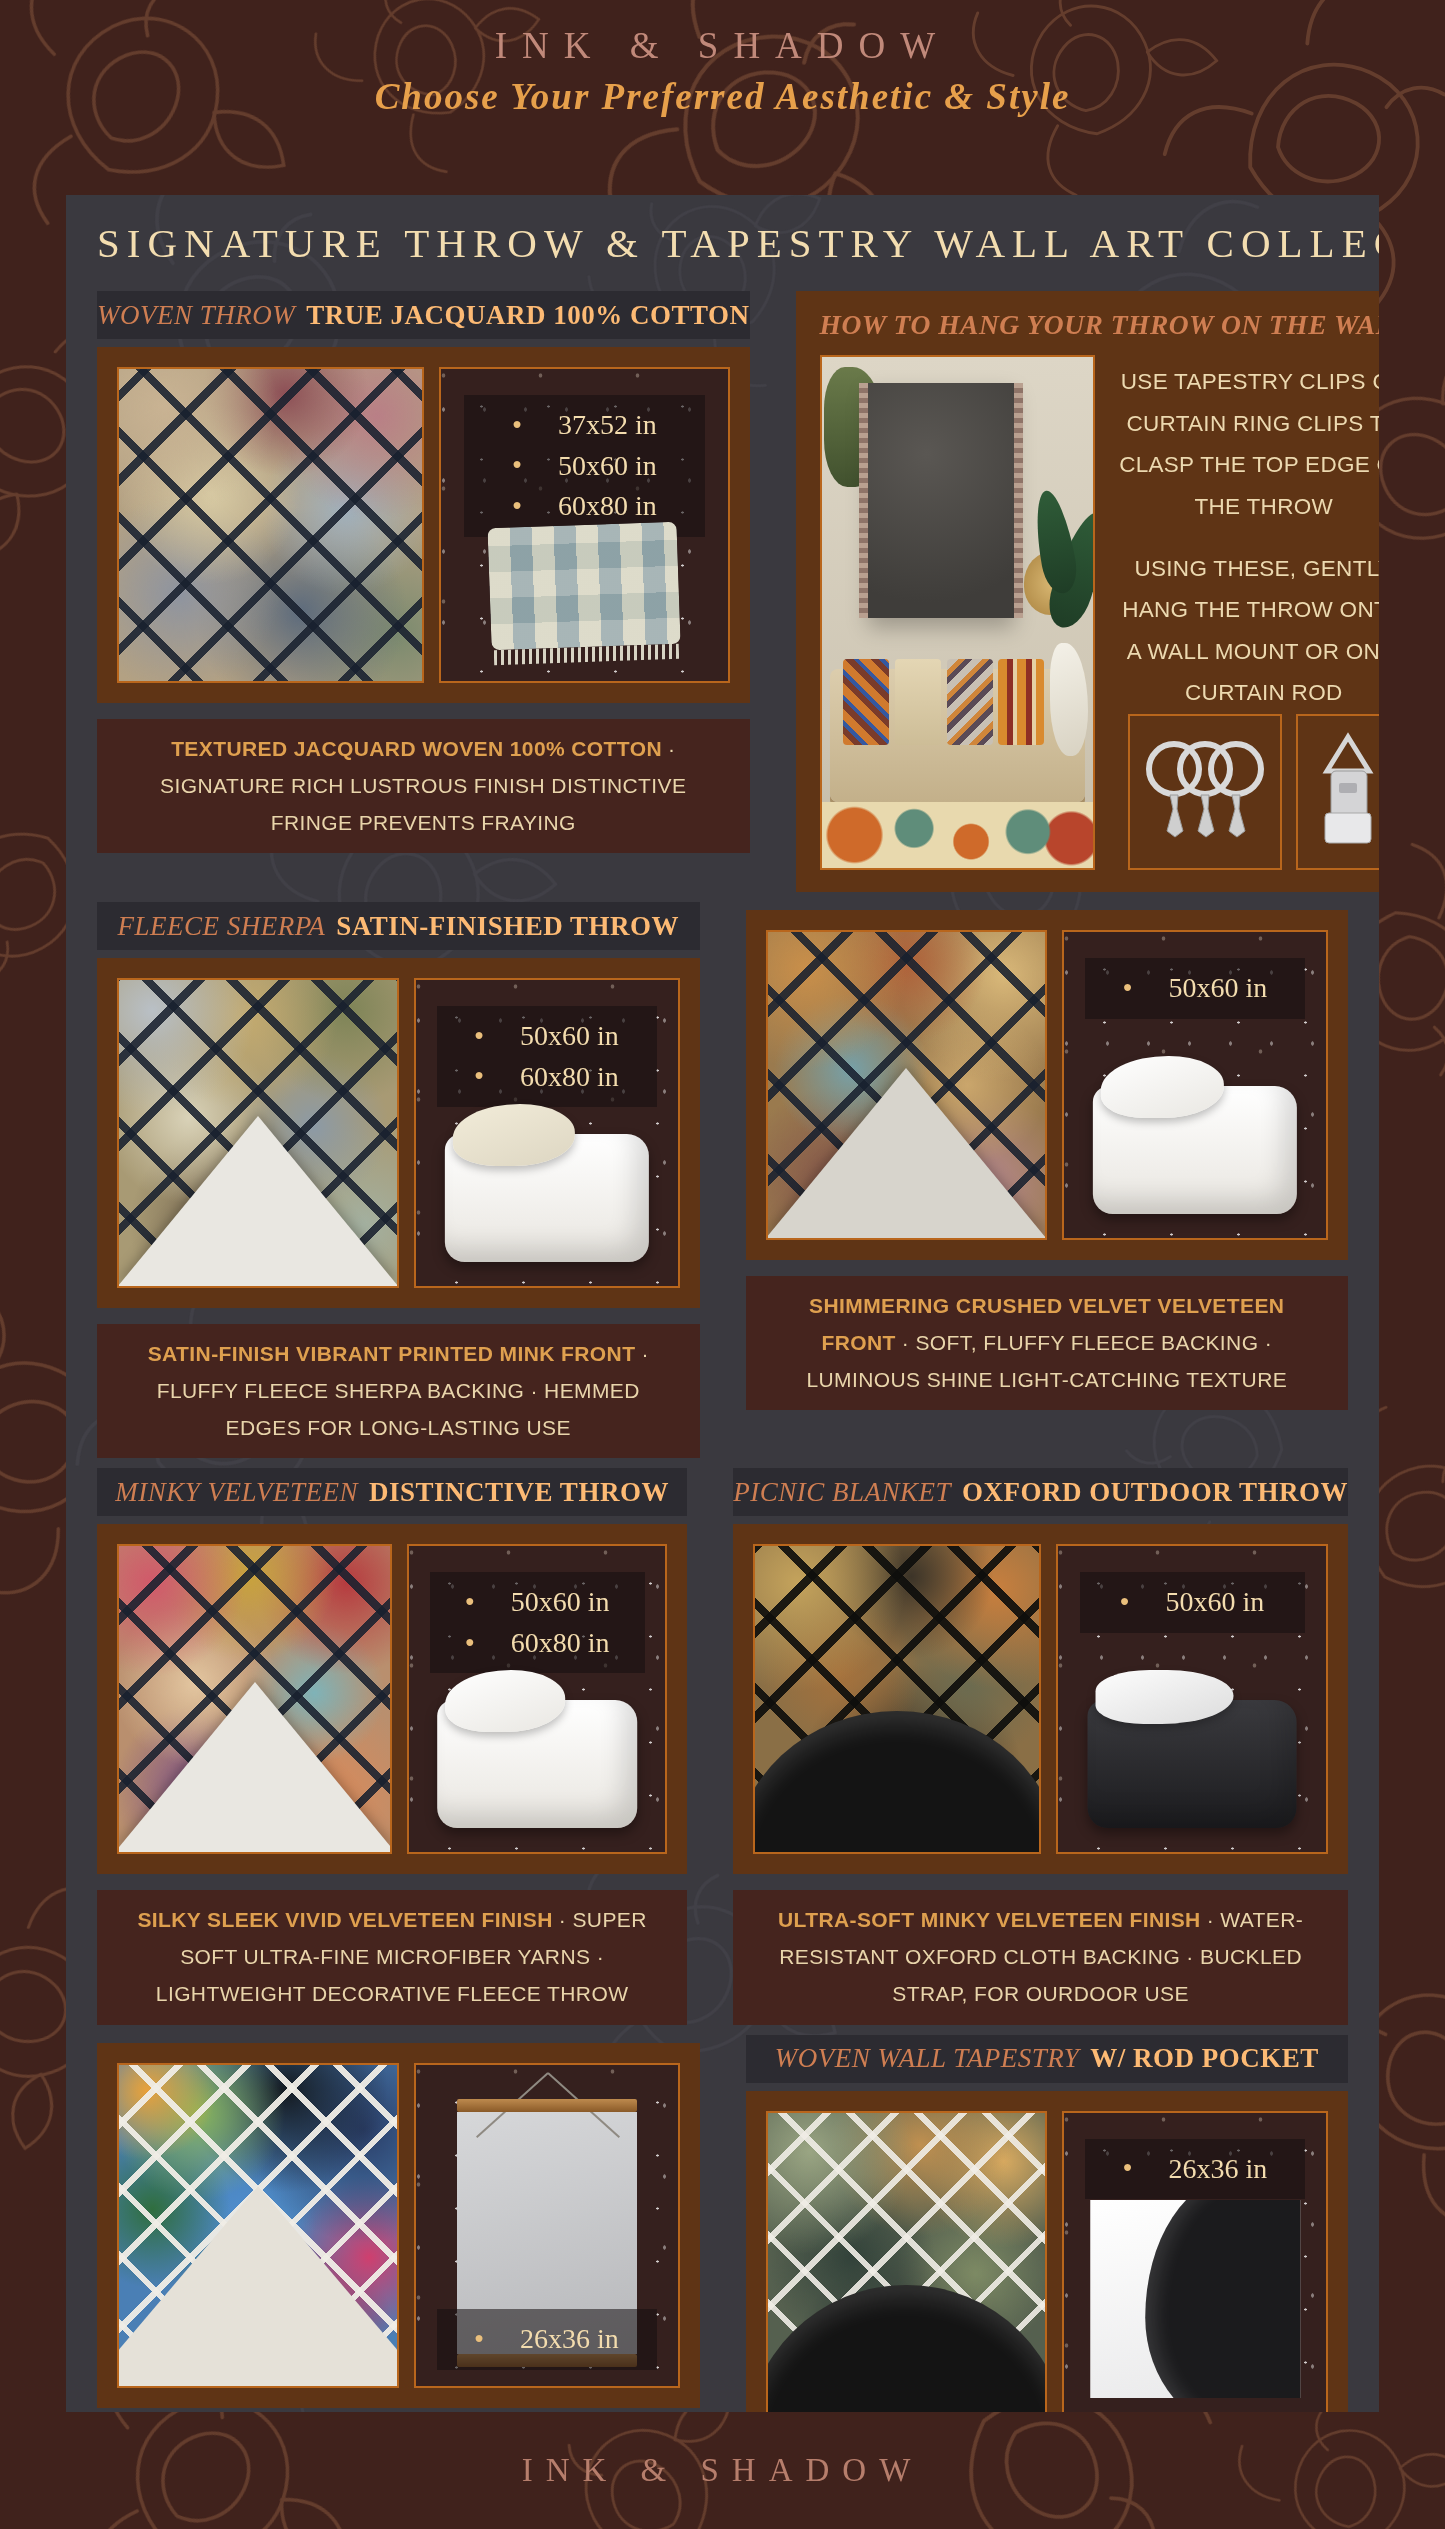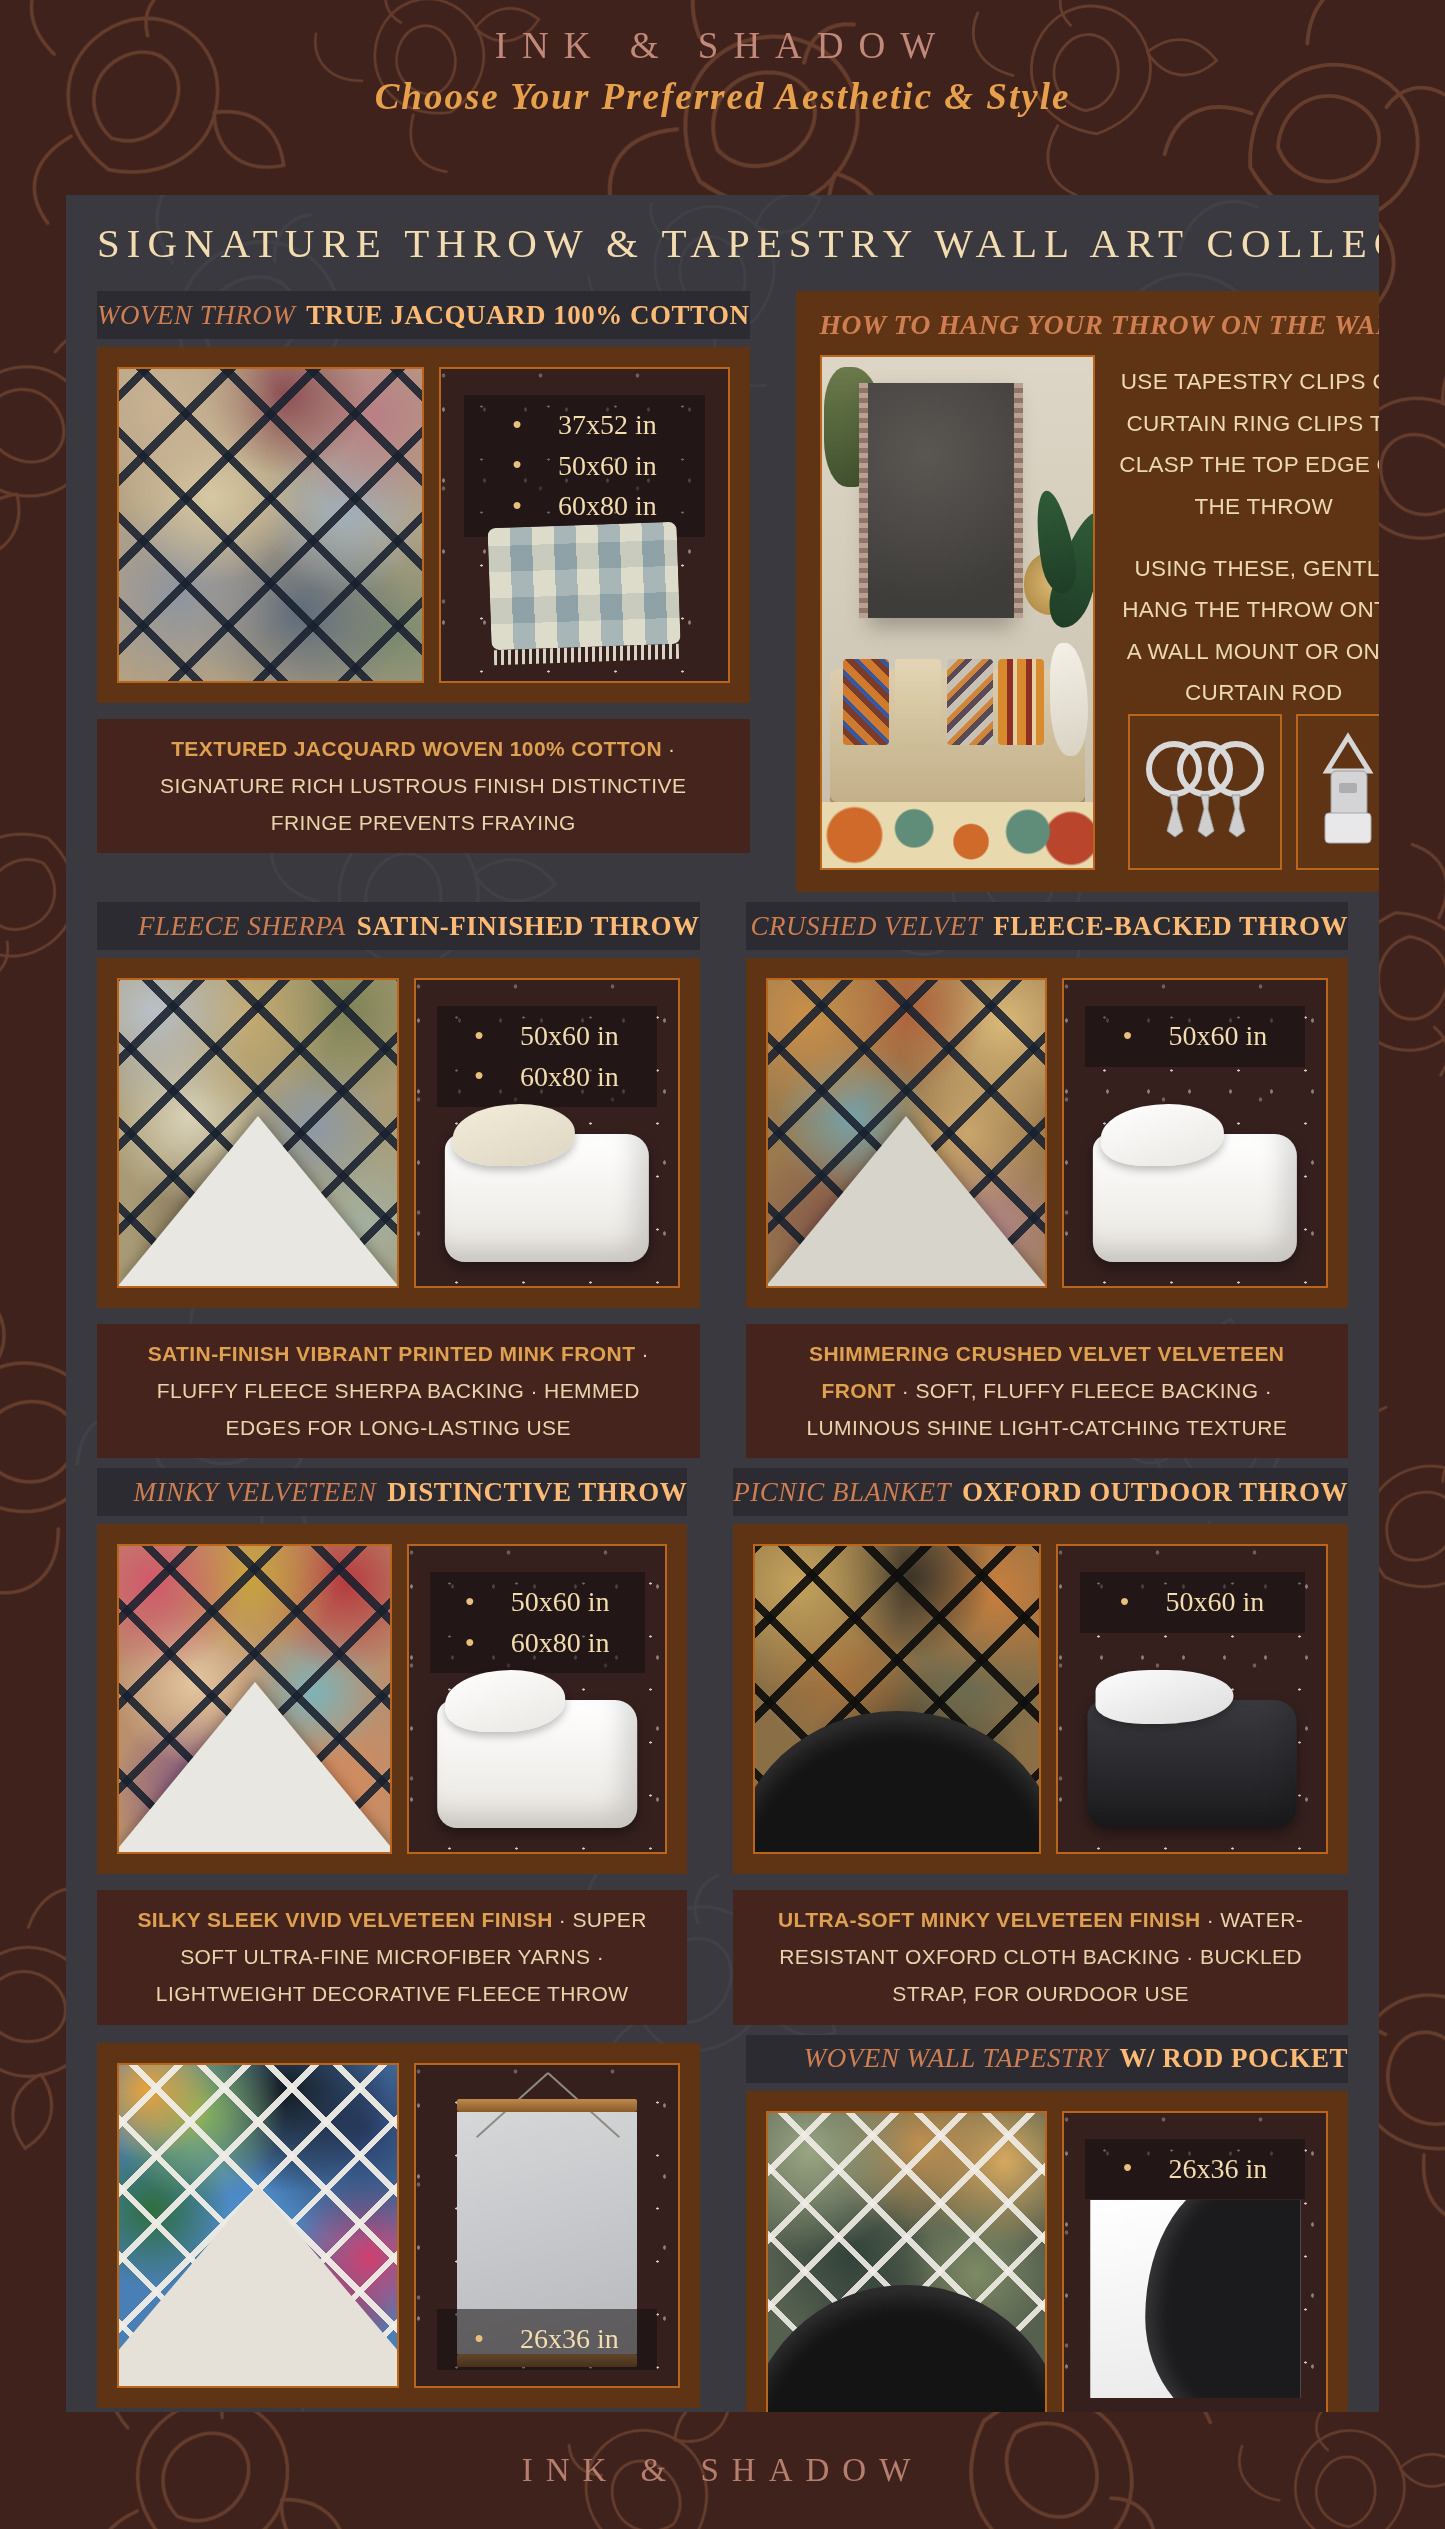--- a/index.html
+++ b/index.html
@@ -18,21 +18,21 @@
   .panel{position:absolute;left:66px;top:195px;width:1313px;height:2217px;background:#3a393f;
          box-sizing:border-box;padding:14px 31px 0;overflow:hidden;z-index:1;}
   svg.panel-bg{position:absolute;inset:0;width:100%;height:100%;pointer-events:none;}
   .collection-title{position:relative;text-align:center;font-size:41px;color:#f3ddb0;
          letter-spacing:7px;margin:10px 0 24px;font-weight:400;white-space:nowrap;}
 
   .row{position:relative;display:grid;grid-template-columns:1fr 1fr;column-gap:46px;margin-bottom:10px;}
   .cell{display:flex;flex-direction:column;}
 
   
-  .title-bar{height:48px;background:#2c2b31;display:flex;align-items:center;justify-content:flex-end;
+  .title-bar{height:48px;background:#2c2b31;display:flex;align-items:center;justify-content:center;
              gap:11px;white-space:nowrap;}
   .t-accent{font-style:italic;color:#cf7e52;font-size:27px;letter-spacing:.5px;}
   .t-main{color:#fdba74;font-size:27px;font-weight:600;letter-spacing:.5px;}
 
   .brown-card{margin-top:8px;background:#5f3415;box-sizing:border-box;padding:20px;
               display:flex;gap:15px;height:350px;}
   .brown-card.tall{height:365px;}
   .photo-art{flex:1.06;border:2px solid #b9661c;position:relative;overflow:hidden;}
   .side{flex:1;border:2px solid #b9661c;position:relative;overflow:hidden;}
 
@@ -382,24 +382,20 @@
             </div>
             <div class="m-blanket"></div>
           </div>
         </div>
         <div class="desc">
           <p class="desc-text"><span class="d-accent">SATIN-FINISH VIBRANT PRINTED MINK FRONT</span><span class="d-rest">· FLUFFY FLEECE SHERPA BACKING  · HEMMED EDGES FOR LONG-LASTING USE</span></p>
         </div>
       </section>
 
       <section class="cell">
-        <div class="title-bar">
-          <span class="t-accent">CRUSHED VELVET</span>
-          <span class="t-main">FLEECE-BACKED THROW</span>
-        </div>
         <div class="brown-card">
           <div class="photo-art p-velvet">
             <div class="fold grey"></div>
           </div>
           <div class="side speckle">
             <div class="size-chip">
               <div class="size-row">
                 <span class="dot">●</span>
                 <span>50x60 in</span>
                 </div>

